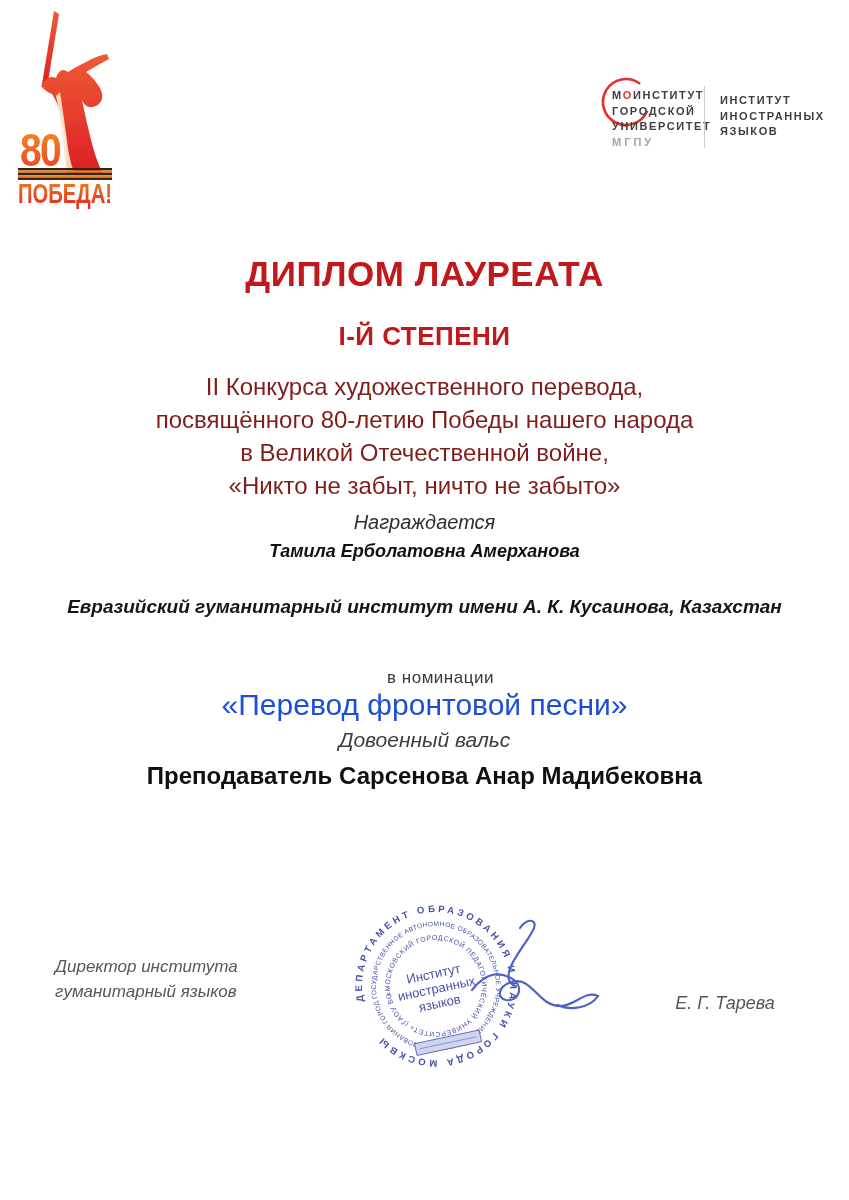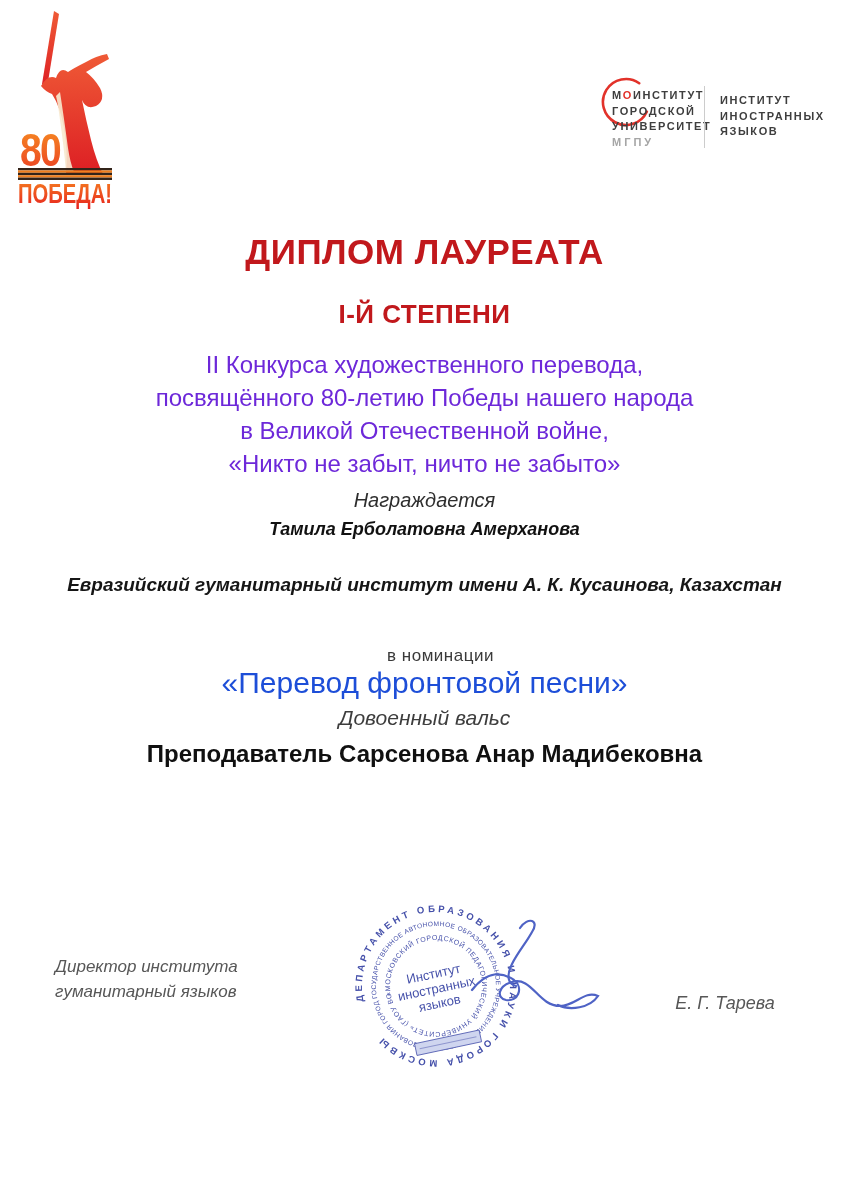--- a/index.html
+++ b/index.html
@@ -13,24 +13,24 @@
   .mgpu-logo{position:absolute;left:596px;top:72px;width:215px;height:100px;}
   .mgpu-arc{position:absolute;left:2px;top:0px;}
   .mgpu-text{position:absolute;left:16px;top:16px;font-size:11px;font-weight:700;
     letter-spacing:1.6px;line-height:15.5px;color:#3e3e3e;white-space:nowrap;}
   .mgpu-text .red-o{color:#e2322a;}
   .mgpu-abbr{color:#a5a5a5;letter-spacing:3px;}
   .logo-divider{position:absolute;left:108px;top:14px;width:1px;height:62px;background:#cccccc;}
   .inst-text{position:absolute;left:124px;top:21px;font-size:11px;font-weight:700;
     letter-spacing:1.6px;line-height:15.5px;color:#3e3e3e;white-space:nowrap;}
   
-  .cline{position:absolute;left:0;width:849px;text-align:center;white-space:nowrap;}
+  .cline{position:absolute;left:0;width:849px;text-align:center;white-space:nowrap;margin-top:22px;}
   .title{top:232px;font-size:35px;font-weight:700;color:#c1181c;letter-spacing:.5px;}
   .degree{top:299px;font-size:26px;font-weight:700;color:#c1181c;letter-spacing:.5px;}
-  .contest{top:348px;font-size:24px;font-weight:300;color:#6d28d9;line-height:33px;}
+  .contest{top:348px;font-size:24px;font-weight:300;color:#7f1d1d;line-height:33px;}
   .award-label{top:489px;font-size:20px;font-style:italic;color:#2e2e2e;}
   .recipient{top:519px;font-size:18px;font-weight:700;font-style:italic;color:#111;}
   .affiliation{top:574px;font-size:19px;font-weight:700;font-style:italic;color:#161616;}
   .nom-label{top:646px;font-size:17px;font-weight:300;color:#3a3a3a;letter-spacing:.5px;padding-left:16px;}
   .nomination{top:666px;font-size:30px;font-weight:300;color:#1d4ed8;}
   .work-title{top:706px;font-size:21px;font-weight:300;font-style:italic;color:#3d3d3d;}
   .teacher{top:740px;font-size:24px;font-weight:700;color:#101010;}
   
   .director{position:absolute;left:55px;top:954px;font-size:17px;font-style:italic;
     color:#575757;line-height:25px;white-space:nowrap;}

